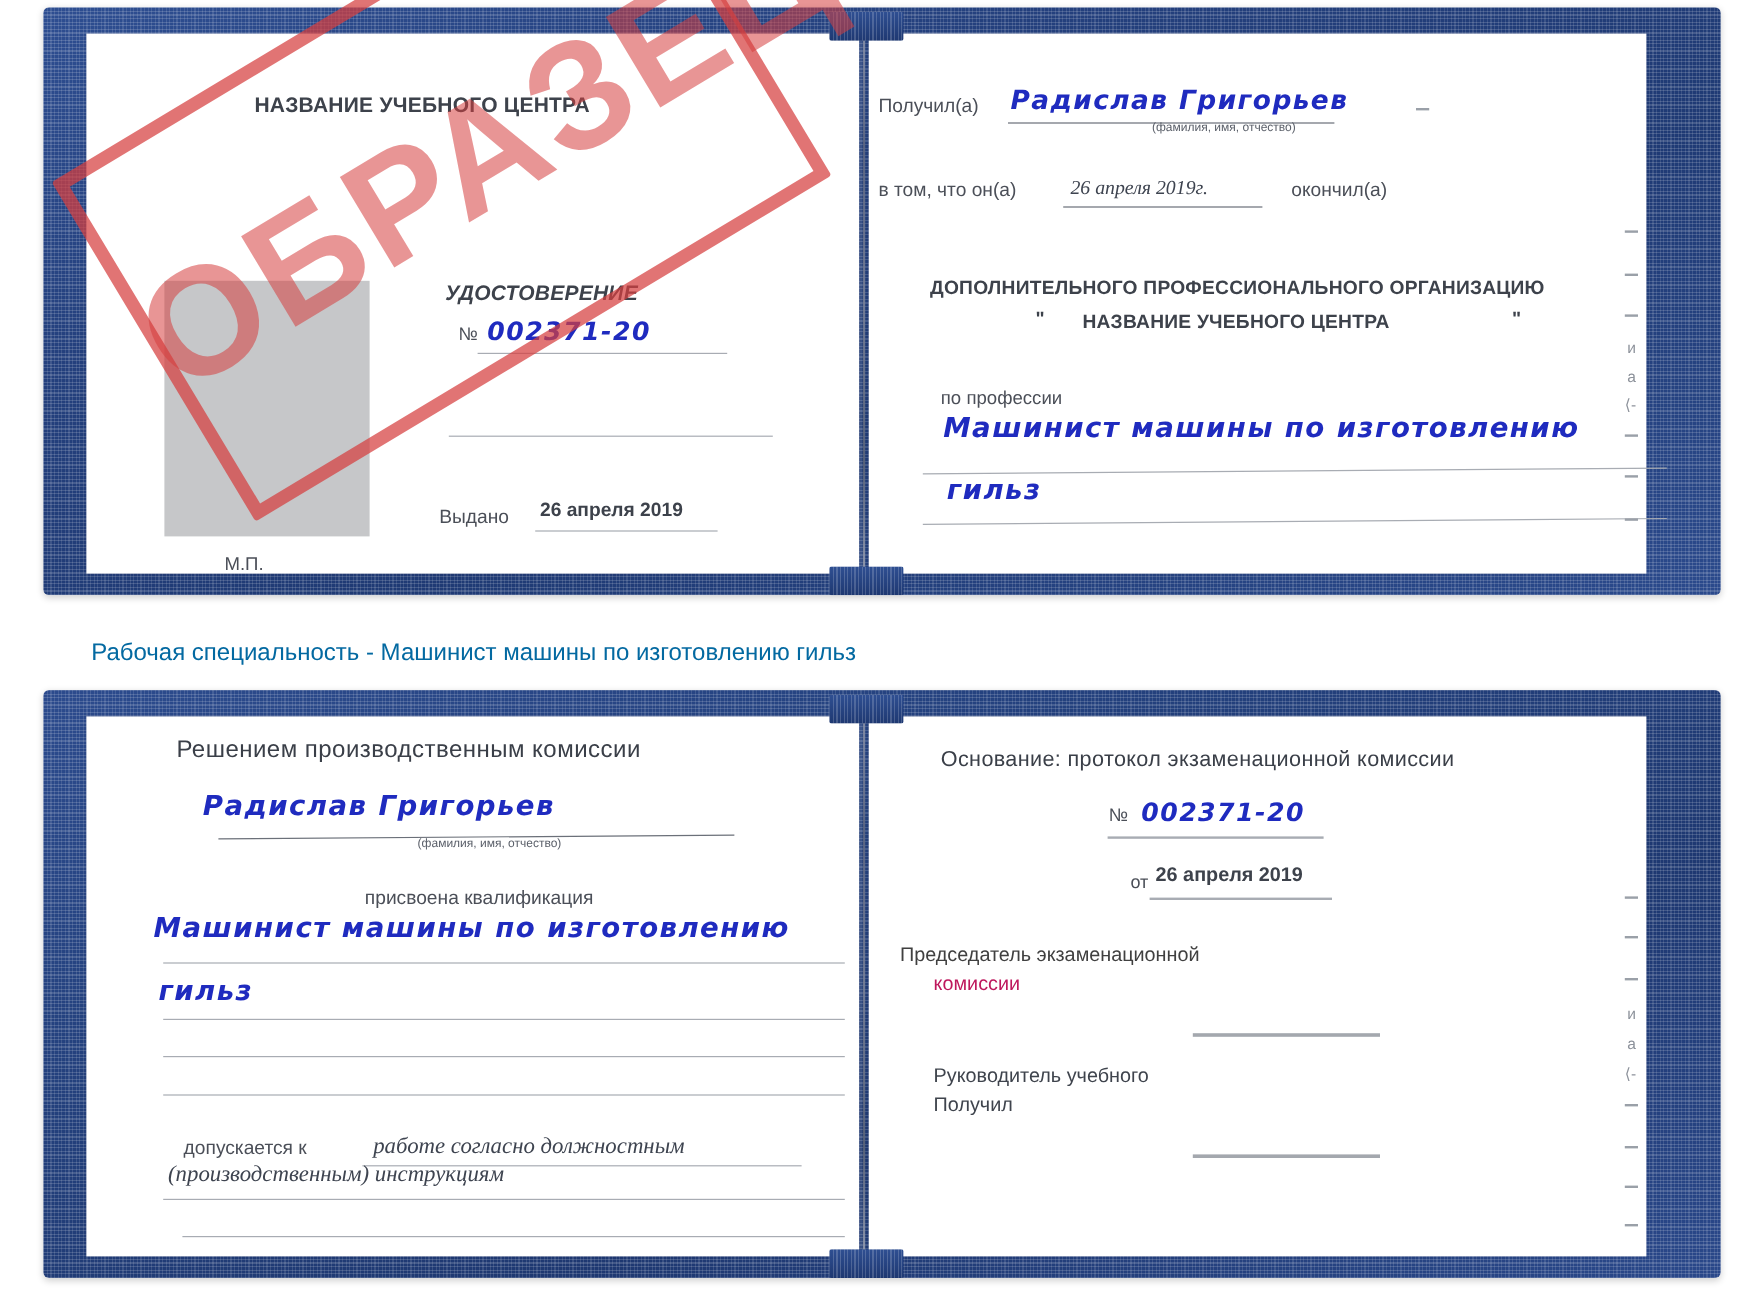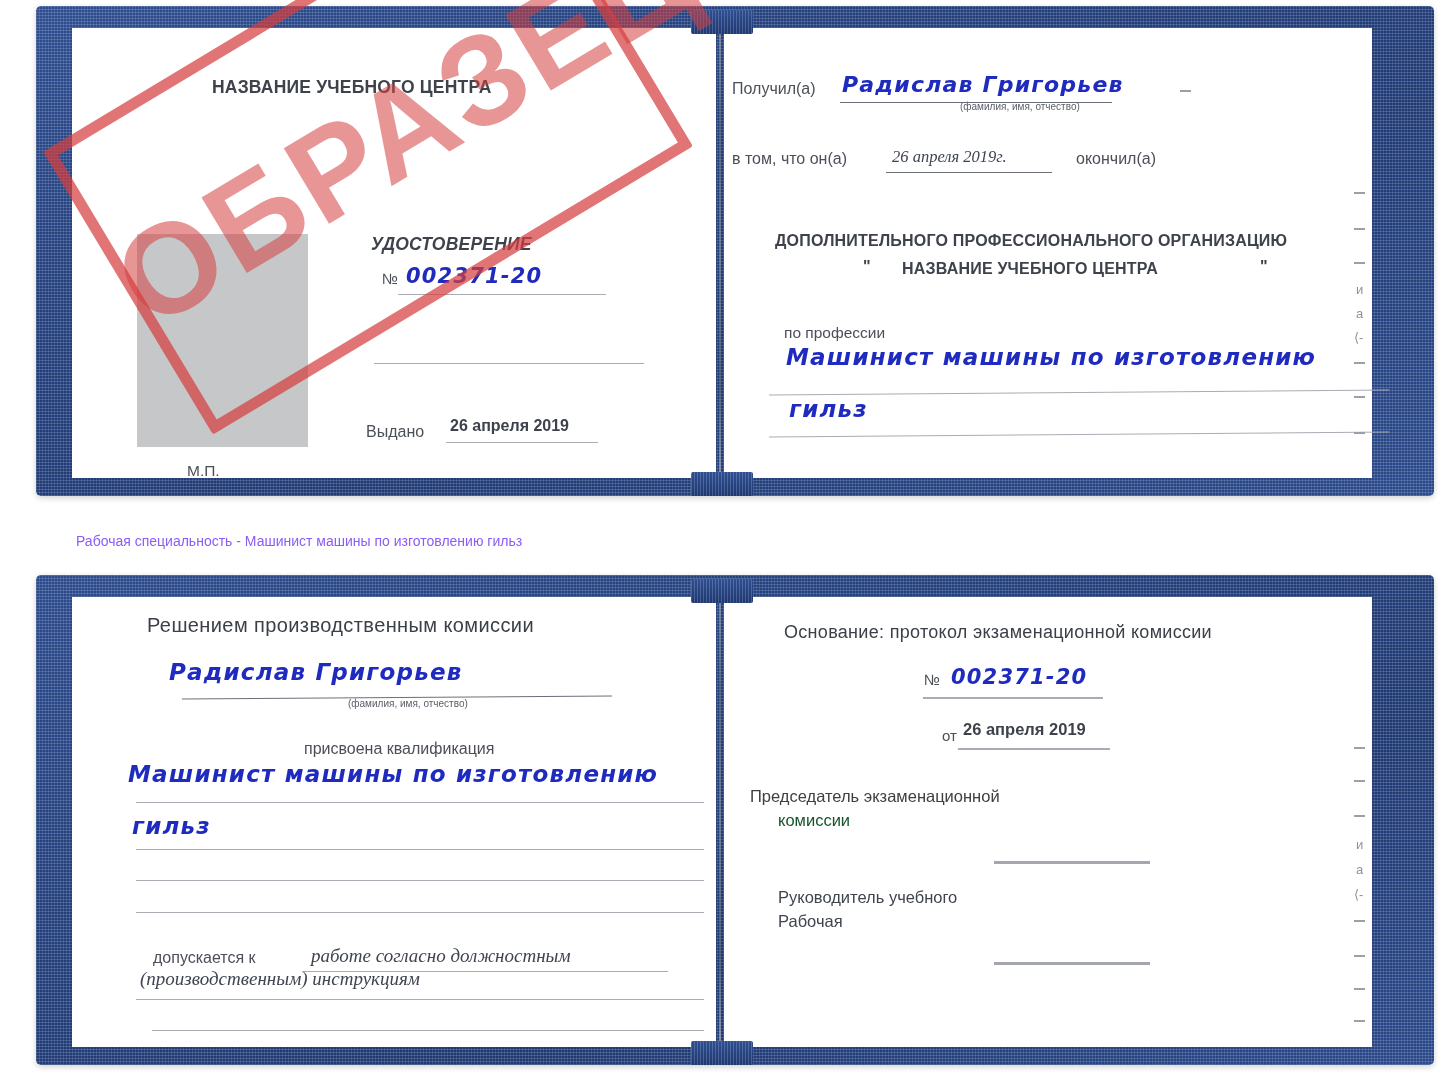--- a/index.html
+++ b/index.html
@@ -76,21 +76,21 @@
   }
   .stamp-text{
     position:absolute;left:0;right:0;top:50%;transform:translateY(-50%);
     text-align:center;font-weight:bold;color:rgba(214,62,62,.55);
     font-size:128px;letter-spacing:4px;line-height:1;
     font-family:"Liberation Sans","DejaVu Sans",sans-serif;
   }
 
   
   .caption{
-    position:absolute;color:#8b5cf6;font-size:14px;text-align:right;
+    position:absolute;color:#0369a1;font-size:20px;text-align:right;
   }
 
   
   .edge-mark{position:absolute;color:#8d929b;font-size:13px;white-space:pre;}
   .edge-dash{position:absolute;background:#9aa0a8;height:1.5px;width:11px;}
 </style>
 </head>
 <body>
 
 <div class="book" style="left:36px;top:6px;width:1398px;height:490px;">
@@ -201,25 +201,25 @@
 
   <div class="t" style="left:888px;top:96px;font-size:15px;">№</div>
   <div class="t hand" style="left:915px;top:90px;font-size:21px;">002371-20</div>
   <div class="rule" style="left:887px;top:122px;width:180px;height:2px;"></div>
 
   <div class="t" style="left:906px;top:152px;font-size:15px;">от</div>
   <div class="t bold" style="left:927px;top:145px;font-size:16.5px;color:#3d424b;">26 апреля 2019</div>
   <div class="rule" style="left:922px;top:173px;width:152px;height:2px;"></div>
 
   <div class="t" style="left:714px;top:212px;font-size:16.5px;color:#404040;">Председатель экзаменационной</div>
-  <div class="t" style="left:742px;top:236px;font-size:16.5px;color:#14532d;">комиссии</div>
+  <div class="t" style="left:742px;top:236px;font-size:16.5px;color:#be185d;">комиссии</div>
   <div class="rule" style="left:958px;top:286px;width:156px;height:3px;background:#a4a8ae;"></div>
 
   <div class="t" style="left:742px;top:313px;font-size:16.5px;color:#3f444d;">Руководитель учебного</div>
-  <div class="t" style="left:742px;top:337px;font-size:16.5px;color:#3f444d;">Рабочая</div>
+  <div class="t" style="left:742px;top:337px;font-size:16.5px;color:#3f444d;">Получил</div>
   <div class="rule" style="left:958px;top:387px;width:156px;height:3px;background:#a4a8ae;"></div>
 
   <div class="edge-dash" style="left:1318px;top:172px;"></div>
   <div class="edge-dash" style="left:1318px;top:205px;"></div>
   <div class="edge-dash" style="left:1318px;top:240px;"></div>
   <div class="edge-mark" style="left:1320px;top:262px;">и</div>
   <div class="edge-mark" style="left:1320px;top:287px;">а</div>
   <div class="edge-mark" style="left:1318px;top:312px;">⟨-</div>
   <div class="edge-dash" style="left:1318px;top:345px;"></div>
   <div class="edge-dash" style="left:1318px;top:380px;"></div>

